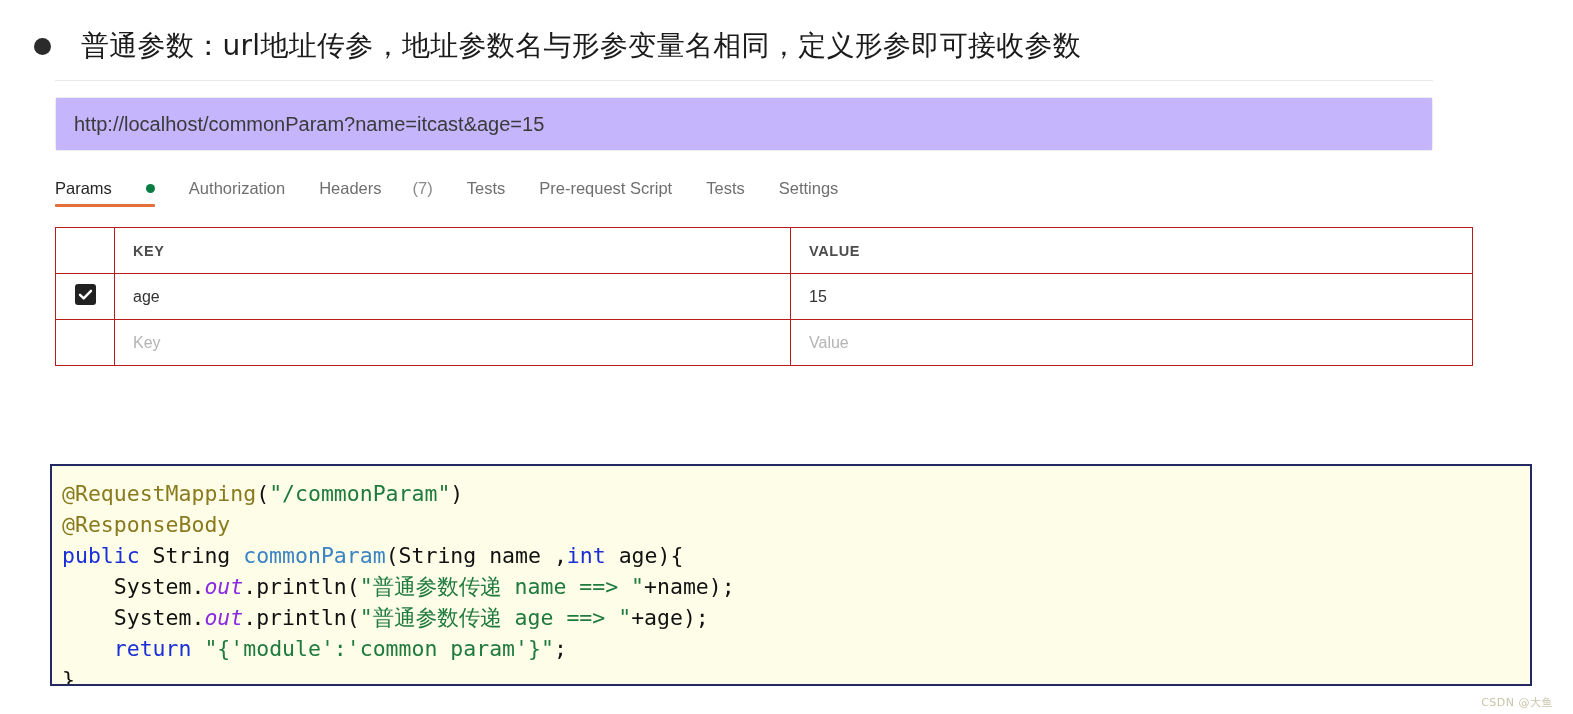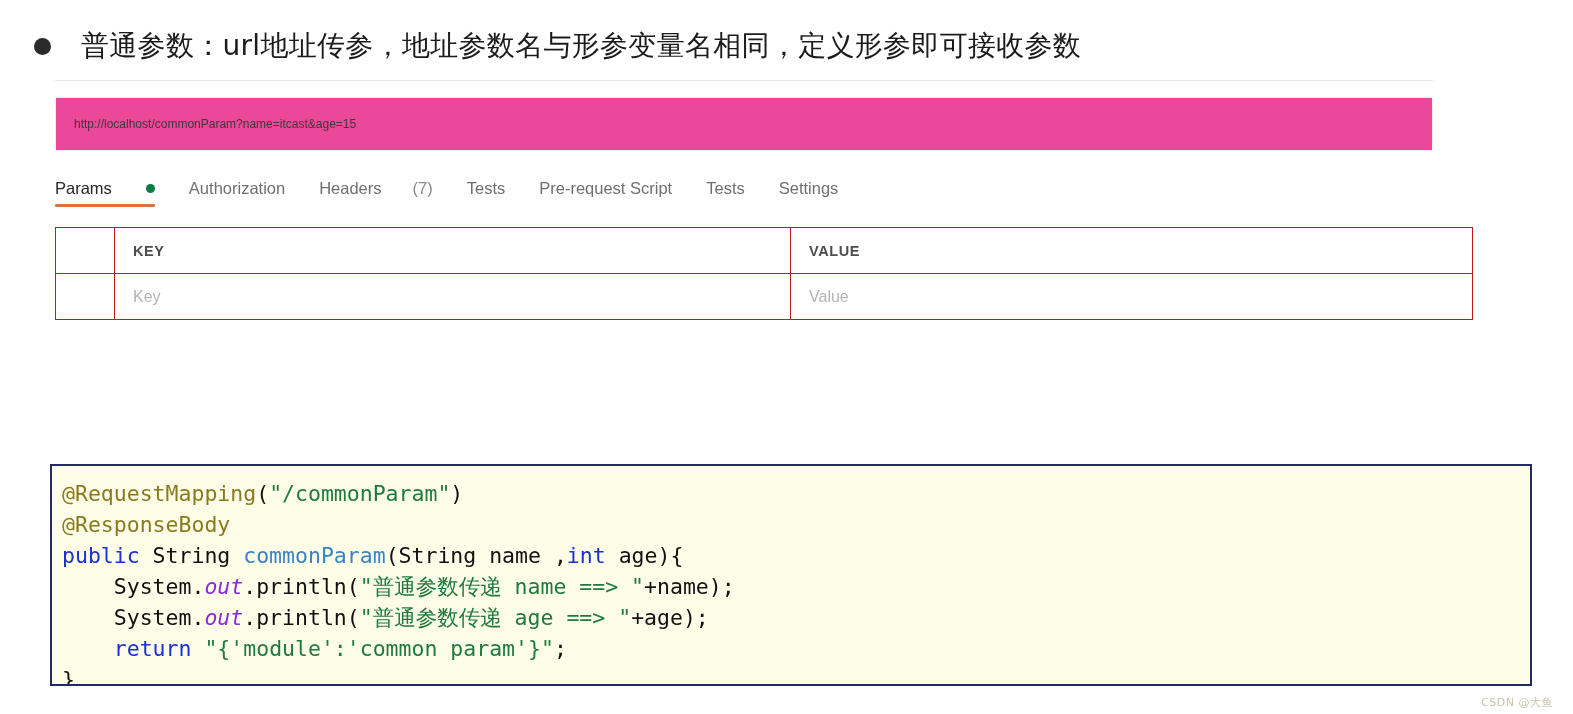--- a/index.html
+++ b/index.html
@@ -81,23 +81,23 @@
     width: 14px;
     height: 14px;
     display: block;
   }
   .chev svg { display: block; }
   .url-value {
     flex: 1;
     display: flex;
     align-items: center;
     padding-left: 18px;
-    font-size: 12px;
+    font-size: 20px;
     color: #3a3a3a;
-    background: #ec4899;
+    background: #c4b5fd;
     cursor: text;
   }
 
   
   .tabs {
     display: flex;
     align-items: flex-end;
     margin-top: 22px;
     height: 34px;
   }
@@ -282,20 +282,35 @@
       <th class="col-check"></th>
       <th class="col-key">
         <span class="hdr-text">KEY</span>
       </th>
       <th class="col-val">
         <span class="hdr-text">VALUE</span>
       </th>
     </tr>
 
 
+    <tr>
+      <td class="col-check">
+        <span class="cb">
+          <svg viewBox="0 0 21 21" width="21" height="21">
+            <path d="M5 10.8 L8.7 14.4 L16 6.8" fill="none" stroke="#ffffff" stroke-width="2.4" stroke-linecap="round" stroke-linejoin="round"></path>
+          </svg>
+        </span>
+      </td>
+      <td>
+        <span class="cell-text">age</span>
+      </td>
+      <td>
+        <span class="cell-text">15</span>
+      </td>
+    </tr>
 
     <tr>
       <td class="col-check">
         <span class="cb-empty"></span>
       </td>
       <td>
         <span class="cell-placeholder">Key</span>
       </td>
       <td>
         <span class="cell-placeholder">Value</span>

